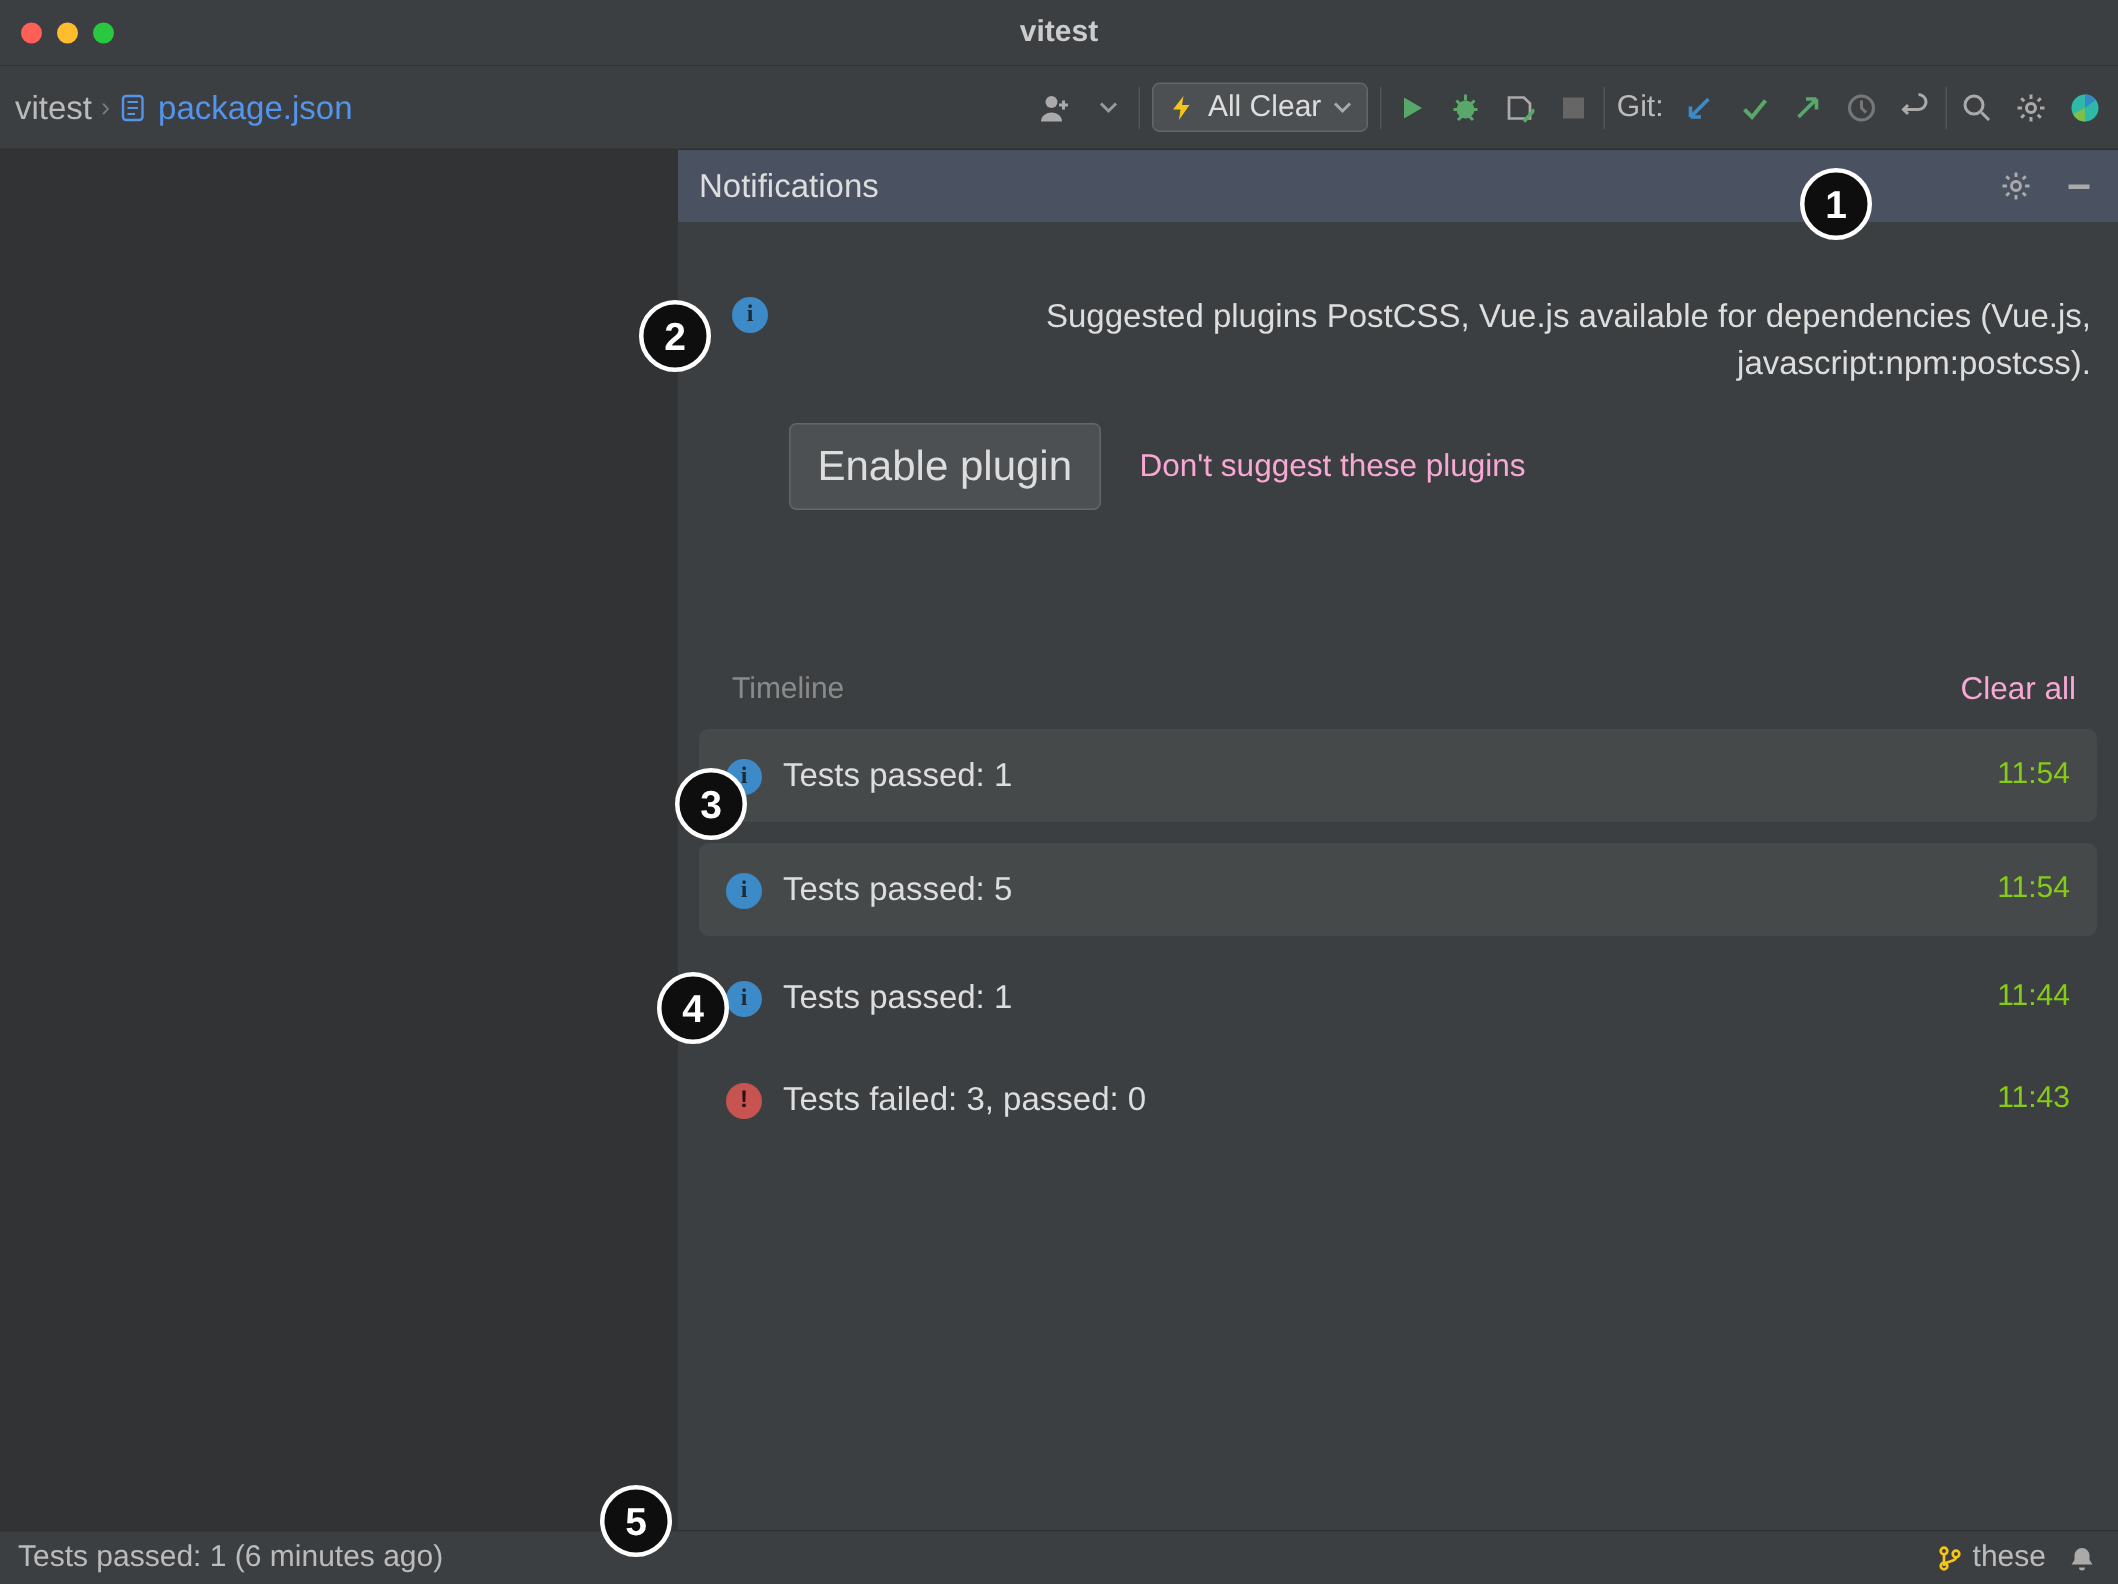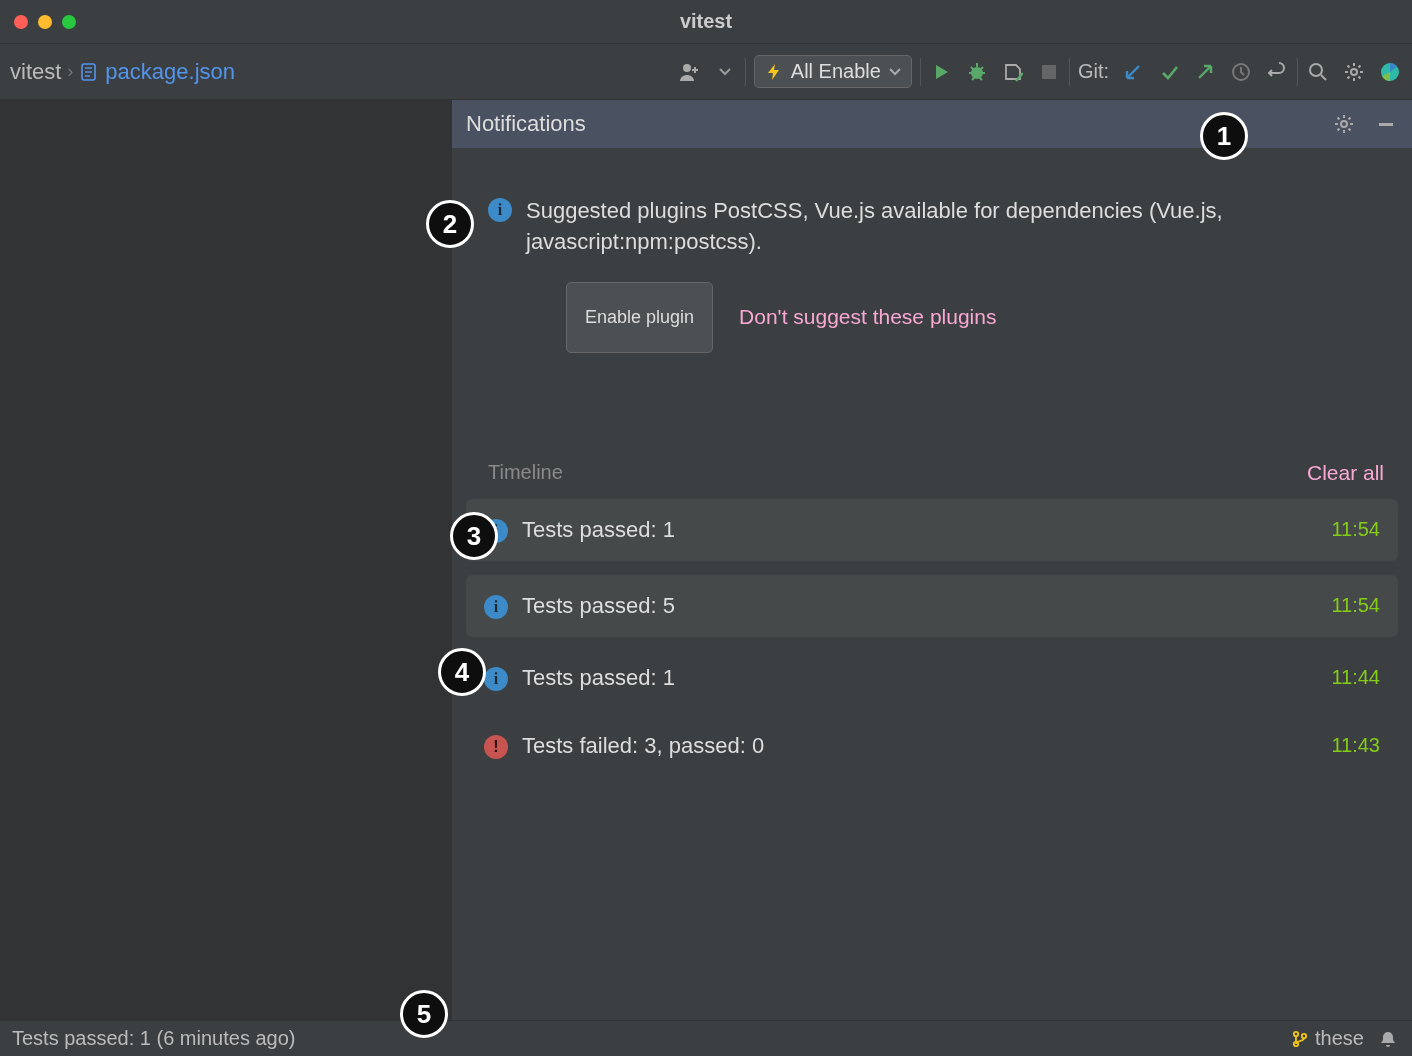--- a/index.html
+++ b/index.html
@@ -120,25 +120,25 @@
     display: flex; align-items: center; justify-content: center;
     font-size: 16px; font-family: Georgia, serif;
     flex-shrink: 0; margin-top: 2px;
   }
   .err-icon {
     width: 24px; height: 24px; border-radius: 50%;
     background: #c75450; color: #2a1212; font-weight: 900;
     display: flex; align-items: center; justify-content: center;
     font-size: 16px; flex-shrink: 0; margin-top: 2px;
   }
-  .suggest-text { color: #dddddd; font-size: 22px; line-height: 1.4; }
+  .suggest-text { color: #dddddd; font-size: 22px; line-height: 1.4; text-align: right; }
   .suggest-actions { display: flex; align-items: center; gap: 26px; margin-top: 24px; }
   .btn {
     background: #4c5052; border: 1px solid #666; border-radius: 5px;
-    padding: 24px 18px; color: #dddddd; font-size: 18px; margin-left: 40px;
+    padding: 12px 18px; color: #dddddd; font-size: 28px;
   }
   .link { color: #f9a8d4; font-size: 21px; cursor: pointer; }
 
   .timeline-header { display: flex; align-items: center; justify-content: space-between; padding: 0 28px 6px 36px; }
   .timeline-list { display: flex; flex-direction: column; gap: 14px; padding: 8px 14px; }
   .timeline-item {
     display: flex; align-items: center; gap: 14px;
     padding: 18px 18px;
     border-radius: 6px;
   }
@@ -214,21 +214,21 @@
           <path d="M1 3l5 5 5-5" fill="none" stroke="#999" stroke-width="2"></path>
         </svg>
     </span>
   </div>
   <div class="tb-sep"></div>
 
   <div class="run-config">
     <svg width="18" height="18" viewBox="0 0 18 18">
         <path d="M10 1L3 10h5l-1 7 7-10h-5z" fill="#f5c518"></path>
       </svg>
-    <span>All Enable</span>
+    <span>All Clear</span>
     <svg width="12" height="12" viewBox="0 0 12 12">
         <path d="M1 3l5 5 5-5" fill="none" stroke="#aaa" stroke-width="2"></path>
       </svg>
   </div>
 
   <div class="tb-sep"></div>
   <div class="tb-group">
     <span class="tb-icon">
       <svg width="20" height="20" viewBox="0 0 20 20">
           <path d="M5 3l12 7-12 7z" fill="#59a869"></path>

